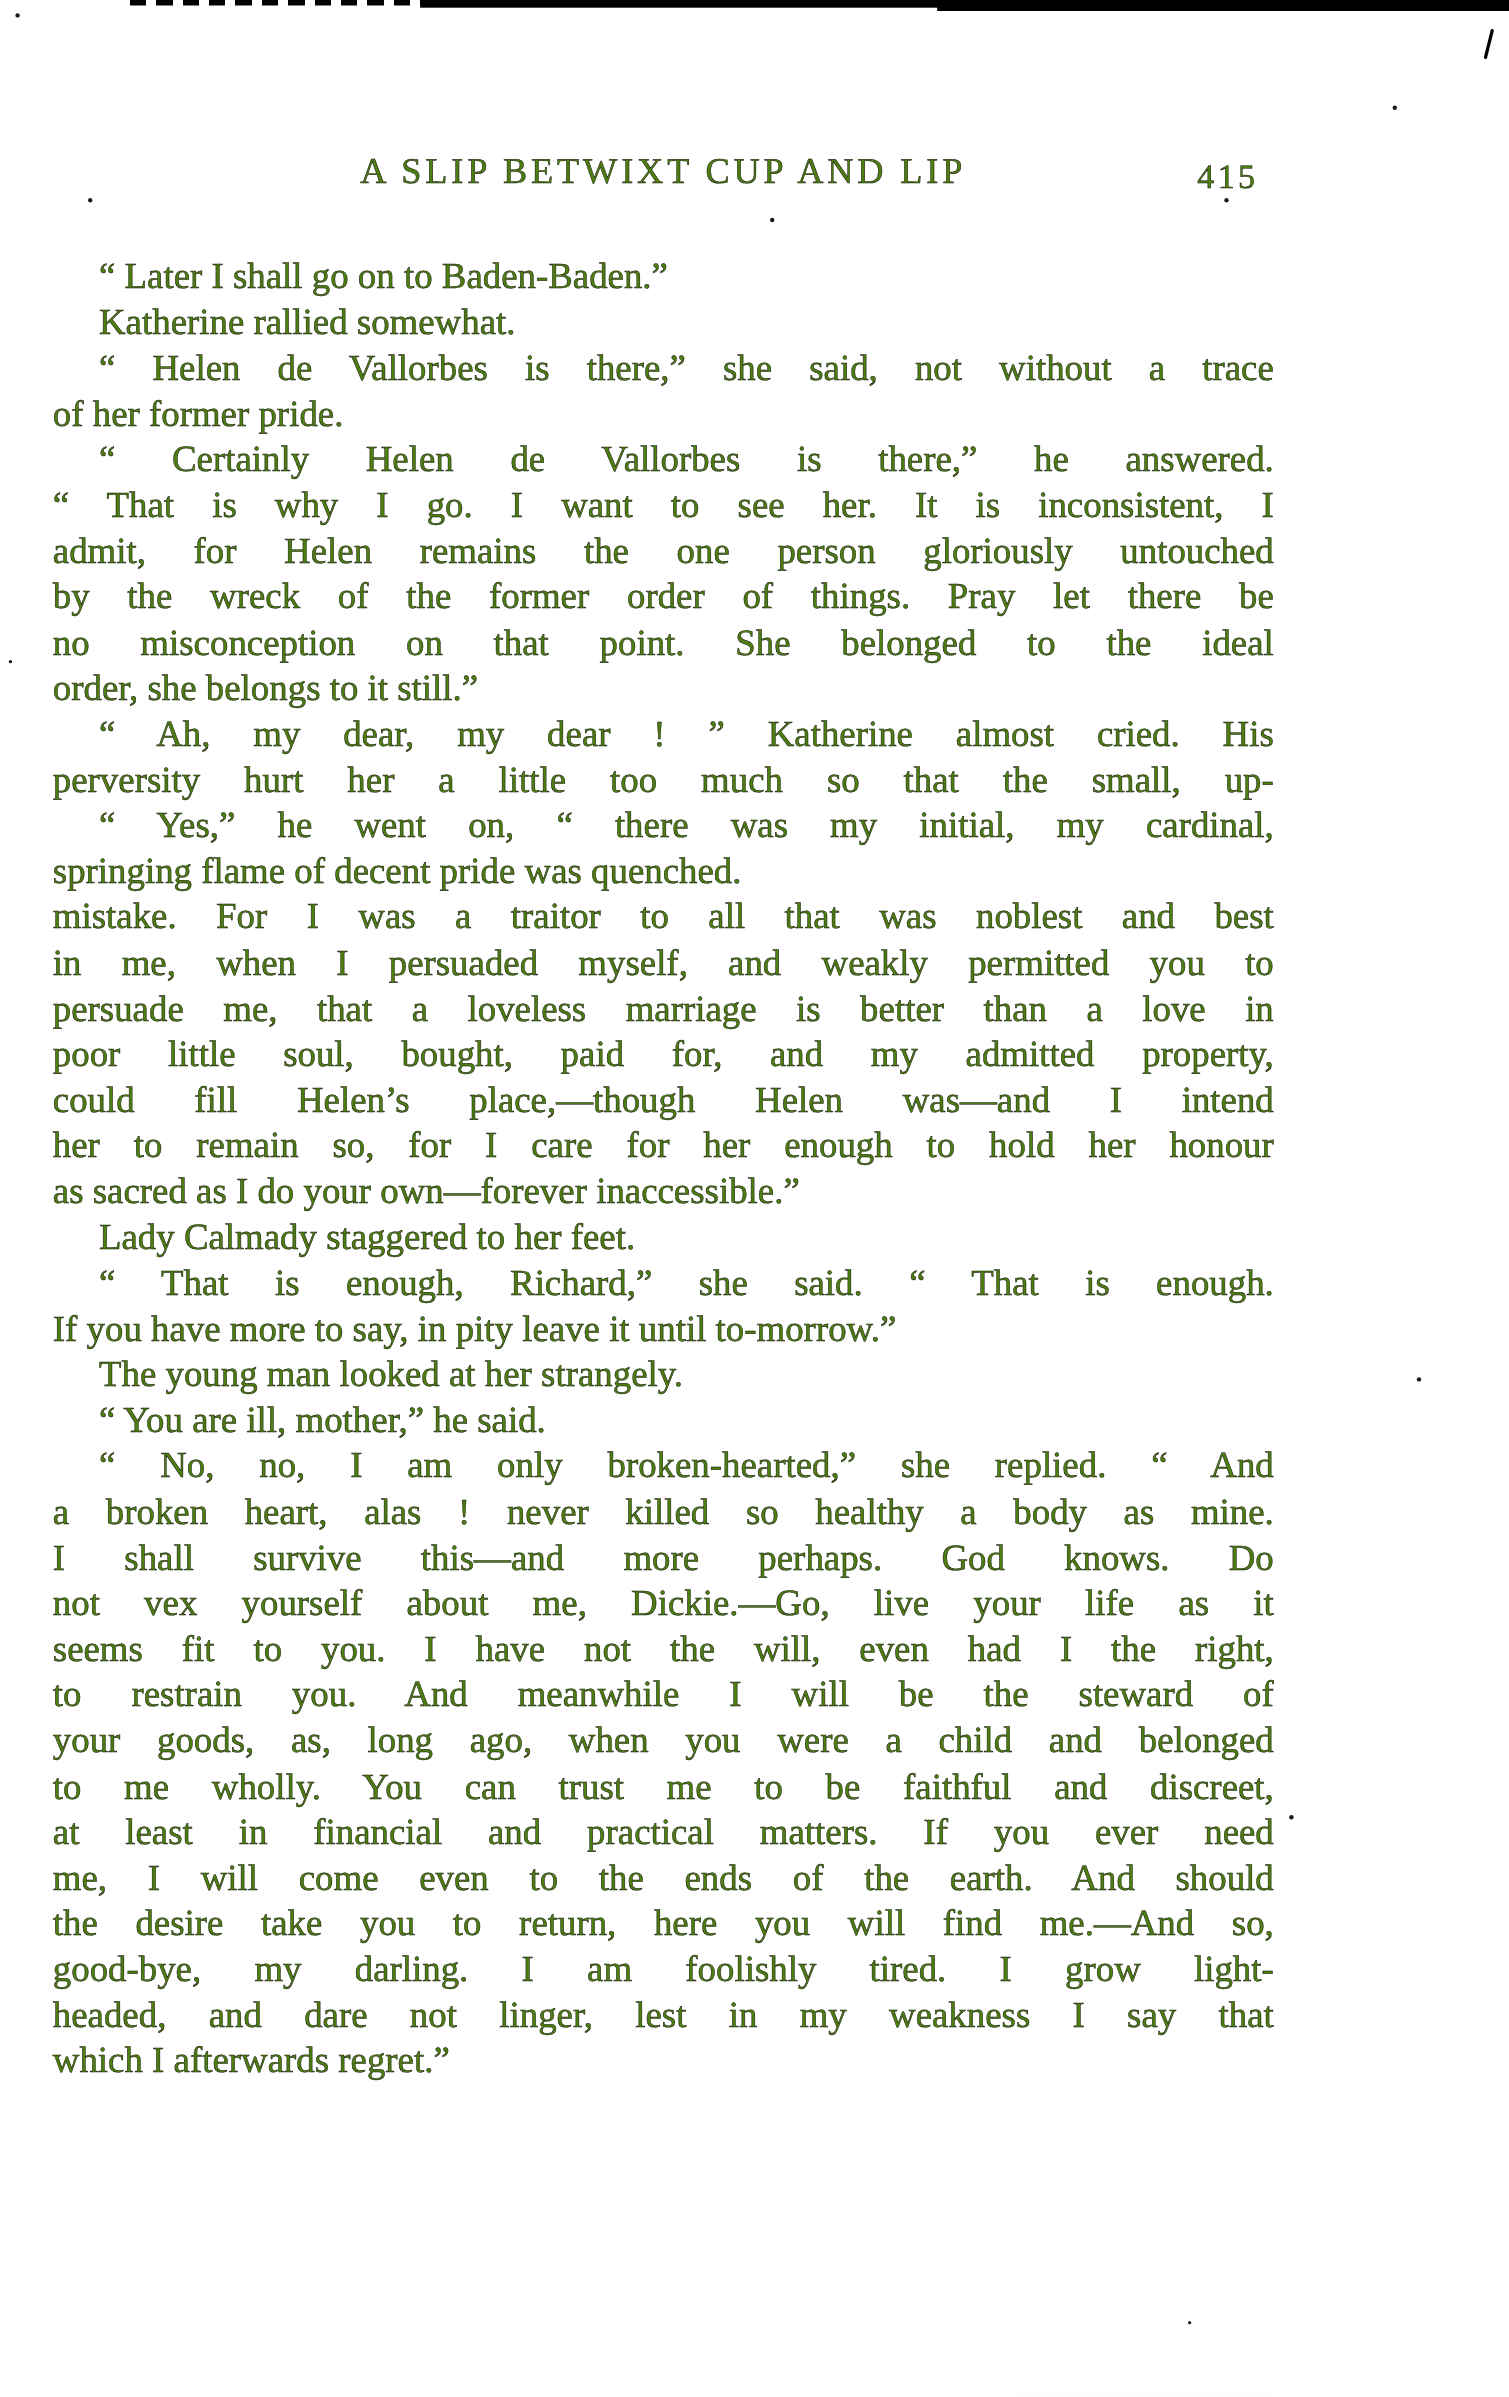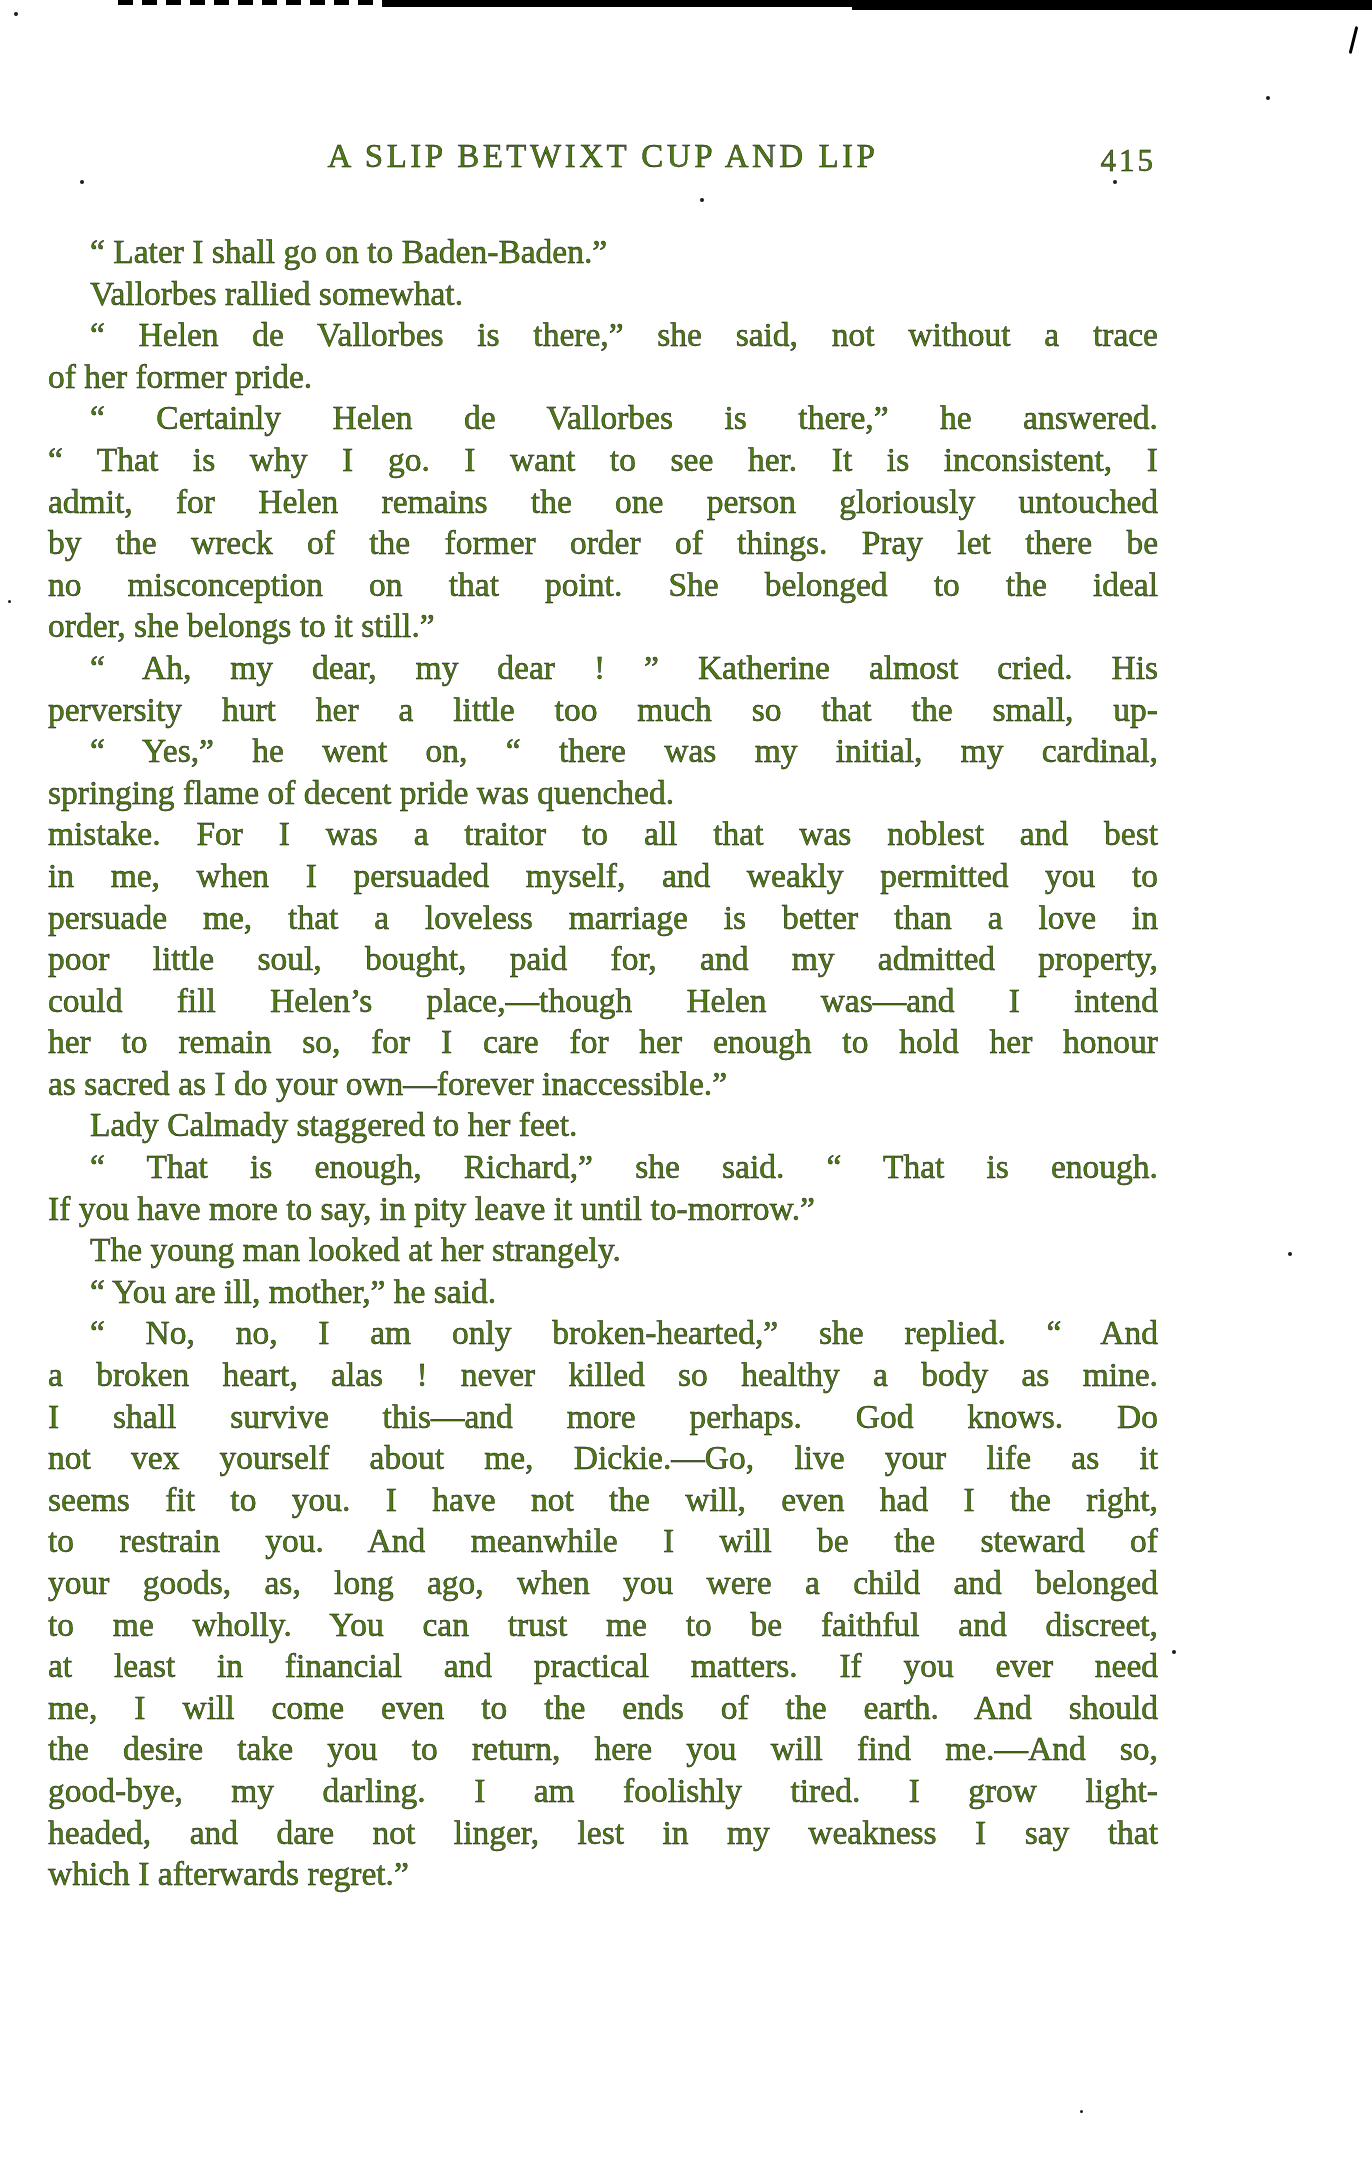--- a/index.html
+++ b/index.html
@@ -13,21 +13,21 @@
     -webkit-text-stroke:0.45px #111;
   }
   .header{position:absolute;left:48px;top:138px;width:1110px;height:60px;}
   .title{
     text-align:center;
     font-size:33px;
     letter-spacing:3.5px;
     white-space:nowrap;
   }
   .pagenum{
-    position:absolute;right:2px;top:5px;
+    position:absolute;right:14px;top:5px;
     font-size:31px;letter-spacing:3px;
   }
   .textblock{
     position:absolute;left:48px;top:231px;width:1110px;
     font-size:33.5px;
     line-height:41.6px;
   }
   .line{
     text-align:justify;
     text-align-last:justify;
@@ -73,21 +73,21 @@
   <div class="art dot d9"></div>
   <div class="art dot d10"></div>
 
   <div class="header">
     <div class="title">A SLIP BETWIXT CUP AND LIP</div>
     <div class="pagenum">415</div>
   </div>
 
   <div class="textblock">
     <div class="line indent last">“ Later I shall go on to Baden-Baden.”</div>
-    <div class="line indent last">Vallorbes rallied somewhat.</div>
+    <div class="line indent last">Katherine rallied somewhat.</div>
     <div class="line indent">“ Helen de Vallorbes is there,” she said, not without a trace</div>
     <div class="line last">of her former pride.</div>
     <div class="line indent">“ Certainly Helen de Vallorbes is there,” he answered.</div>
     <div class="line">“ That is why I go. I want to see her. It is inconsistent, I</div>
     <div class="line">admit, for Helen remains the one person gloriously untouched</div>
     <div class="line">by the wreck of the former order of things. Pray let there be</div>
     <div class="line">no misconception on that point. She belonged to the ideal</div>
     <div class="line last">order, she belongs to it still.”</div>
     <div class="line indent">“ Ah, my dear, my dear ! ” Katherine almost cried. His</div>
     <div class="line">perversity hurt her a little too much so that the small, up-</div>

